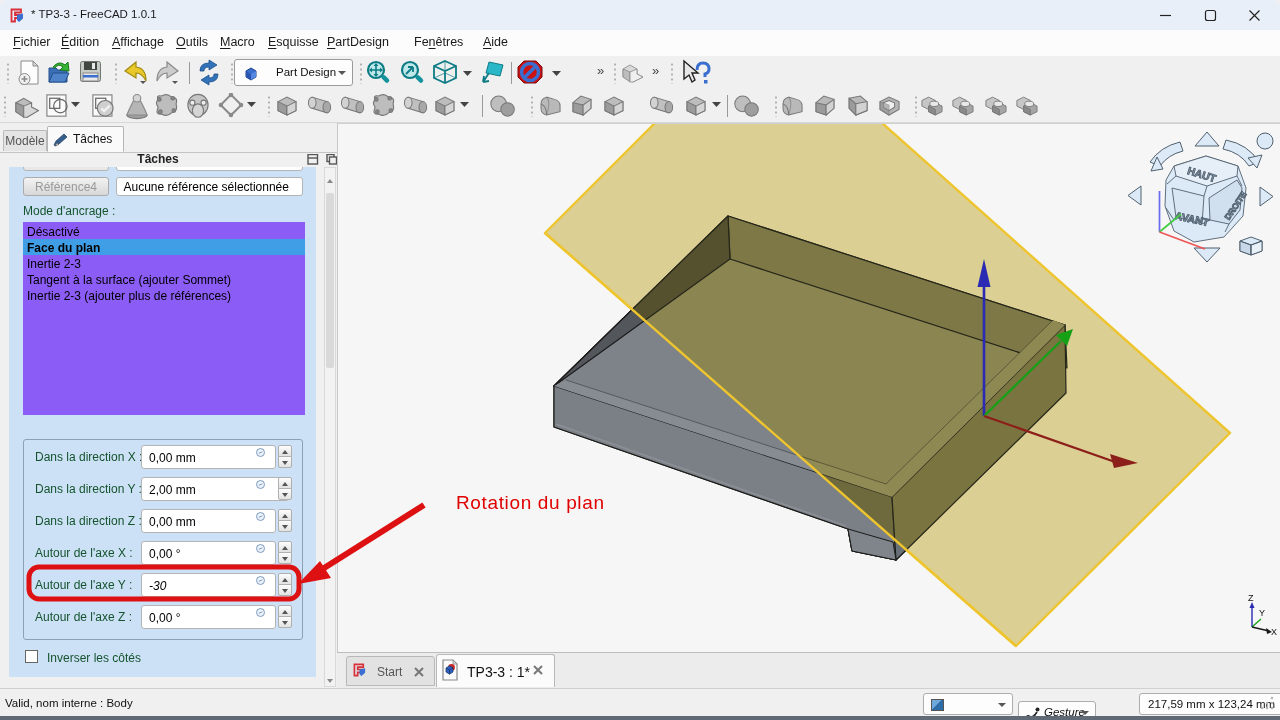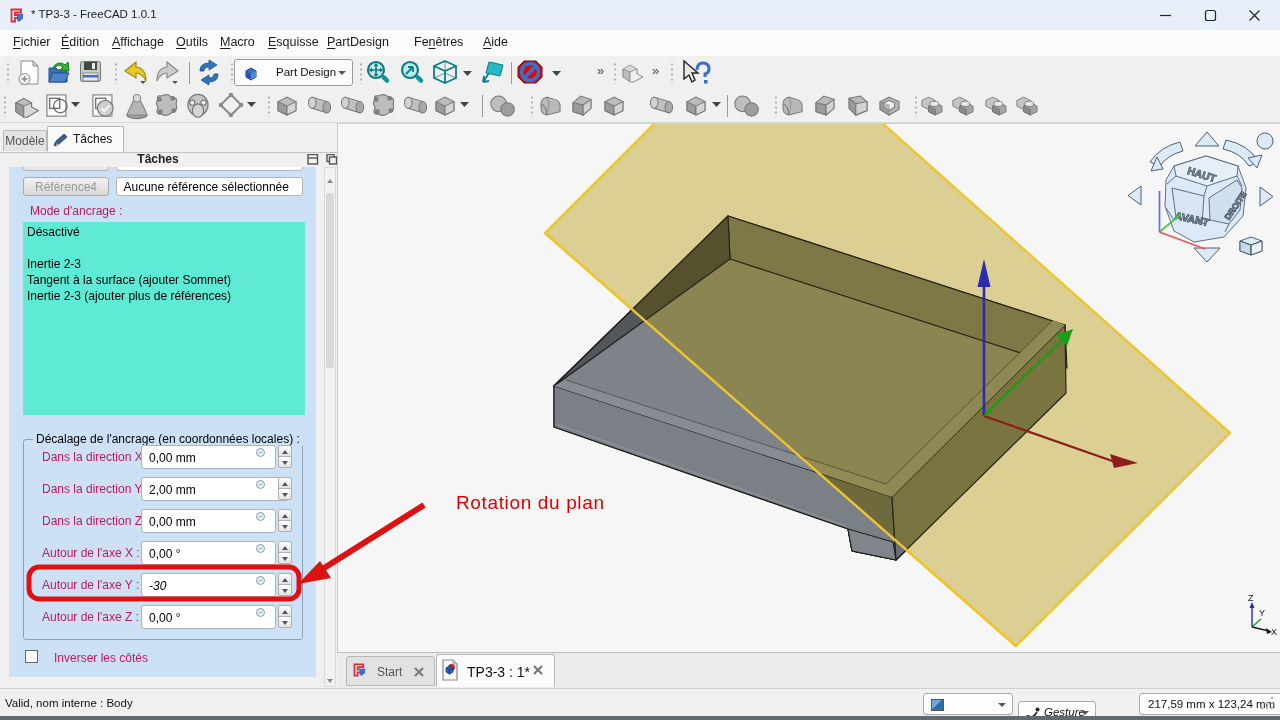--- a/index.html
+++ b/index.html
@@ -17,21 +17,21 @@
   background-image:radial-gradient(circle, #b0b0b0 1px, transparent 1.2px);
   background-size:4px 5px; }
 .tsep { position:absolute; width:1px; height:22px; top:6px; background:#9a9a9a; }
 .chev { position:absolute; top:7px; color:#444; font-size:13px; }
 
 #dock { left:0; top:123px; width:337px; height:565px; background:#f0f0f0; }
 .dtab { position:absolute; font-size:12px; }
 #paneltitle { position:absolute; left:0; top:29px; width:316px; height:16px; font-size:12px; font-weight:bold; color:#222; text-align:center; }
 #bluepanel { position:absolute; left:9px; top:44px; width:307px; height:510px; background:#cde1f6; overflow:hidden; }
 .fld { position:absolute; background:#fff; border:1px solid #b4b4b4; border-radius:3px; }
-.lbl { position:absolute; font-size:12px; color:#be185d; white-space:nowrap;margin-left:7px; }
+.lbl { position:absolute; font-size:12px; color:#14532d; white-space:nowrap; }
 .spin { position:absolute; width:14px; height:24px; }
 .spin .up, .spin .dn { position:absolute; left:0; width:14px; height:12px; background:linear-gradient(#fdfdfd,#e2e2e2); border:1px solid #b0b0b0; }
 .spin .up { top:0; border-radius:2px 2px 0 0; }
 .spin .dn { top:11px; border-radius:0 0 2px 2px; }
 .spin i { position:absolute; left:3.5px; width:0; height:0; border-left:3.5px solid transparent; border-right:3.5px solid transparent; }
 .spin .up i { top:4px; border-bottom:4px solid #555; }
 .spin .dn i { top:4px; border-top:4px solid #555; }
 .fx { position:absolute; width:9px; height:9px; border-radius:50%; border:1px solid #7d9cc0; background:#eef3fa; }
 .fx:after { content:""; position:absolute; left:1.5px; top:3px; width:4px; height:2px; border-top:1px solid #7d9cc0; transform:rotate(-20deg); }
 
@@ -324,29 +324,31 @@
 
     <div style="position:absolute;left:14px;top:-15px;width:86px;height:19px;background:#e8e8e8;border:1px solid #b4b4b4;border-radius:3px;"></div>
     <div style="position:absolute;left:106.5px;top:-15px;width:187.5px;height:19px;background:#fff;border:1px solid #b4b4b4;border-radius:3px;"></div>
 
     <div style="position:absolute;left:14px;top:9.5px;width:86px;height:19px;background:linear-gradient(#f2f2f2,#d8d8d8);border:1px solid #ababab;border-radius:3px;color:#9a9a9a;font-size:12px;text-align:center;padding-top:2px;">Référence4</div>
     <div class="fld" style="left:106.5px;top:9.5px;width:187.5px;height:19px;">
         <span style="position:absolute;left:7px;top:2px;font-size:12px;">Aucune référence sélectionnée</span>
       </div>
     <div class="lbl" style="left:14px;top:37px;">Mode d'ancrage :</div>
 
-    <div style="position:absolute;left:14px;top:55px;width:282px;height:193px;background:#5eead4;font-size:12px;">
+    <div style="position:absolute;left:14px;top:55px;width:282px;height:193px;background:#8b5cf6;font-size:12px;">
       <div style="position:absolute;left:4px;top:3px;">Désactivé</div>
+      <div style="position:absolute;left:0;top:17px;width:282px;height:16px;background:#3f9ee5;">
+          <b style="position:absolute;left:4px;top:2px;">Face du plan</b>
+        </div>
       <div style="position:absolute;left:4px;top:35px;">Inertie 2-3</div>
       <div style="position:absolute;left:4px;top:51px;">Tangent à la surface (ajouter Sommet)</div>
       <div style="position:absolute;left:4px;top:67px;">Inertie 2-3 (ajouter plus de références)</div>
     </div>
 
     <div style="position:absolute;left:14px;top:272px;width:280px;height:201px;border:1px solid #8da0b5;border-radius:3px;"></div>
-    <div style="position:absolute;left:24px;top:265px;background:#cde1f6;padding:0 3px;font-size:12px;">Décalage de l'ancrage (en coordonnées locales) :</div>
 
     <div class="lbl" style="left:26px;top:283px;">Dans la direction X :</div>
     <div class="fld" style="left:132px;top:277.5px;width:134.5px;height:24px;">
         <span style="position:absolute;left:7px;top:5px;font-size:12px;">0,00 mm</span>
       </div>
     <div class="fx" style="left:247px;top:280.5px;"></div>
     <div class="spin" style="left:268.5px;top:277.5px;">
         <div class="up">
           <i></i>
         </div>

